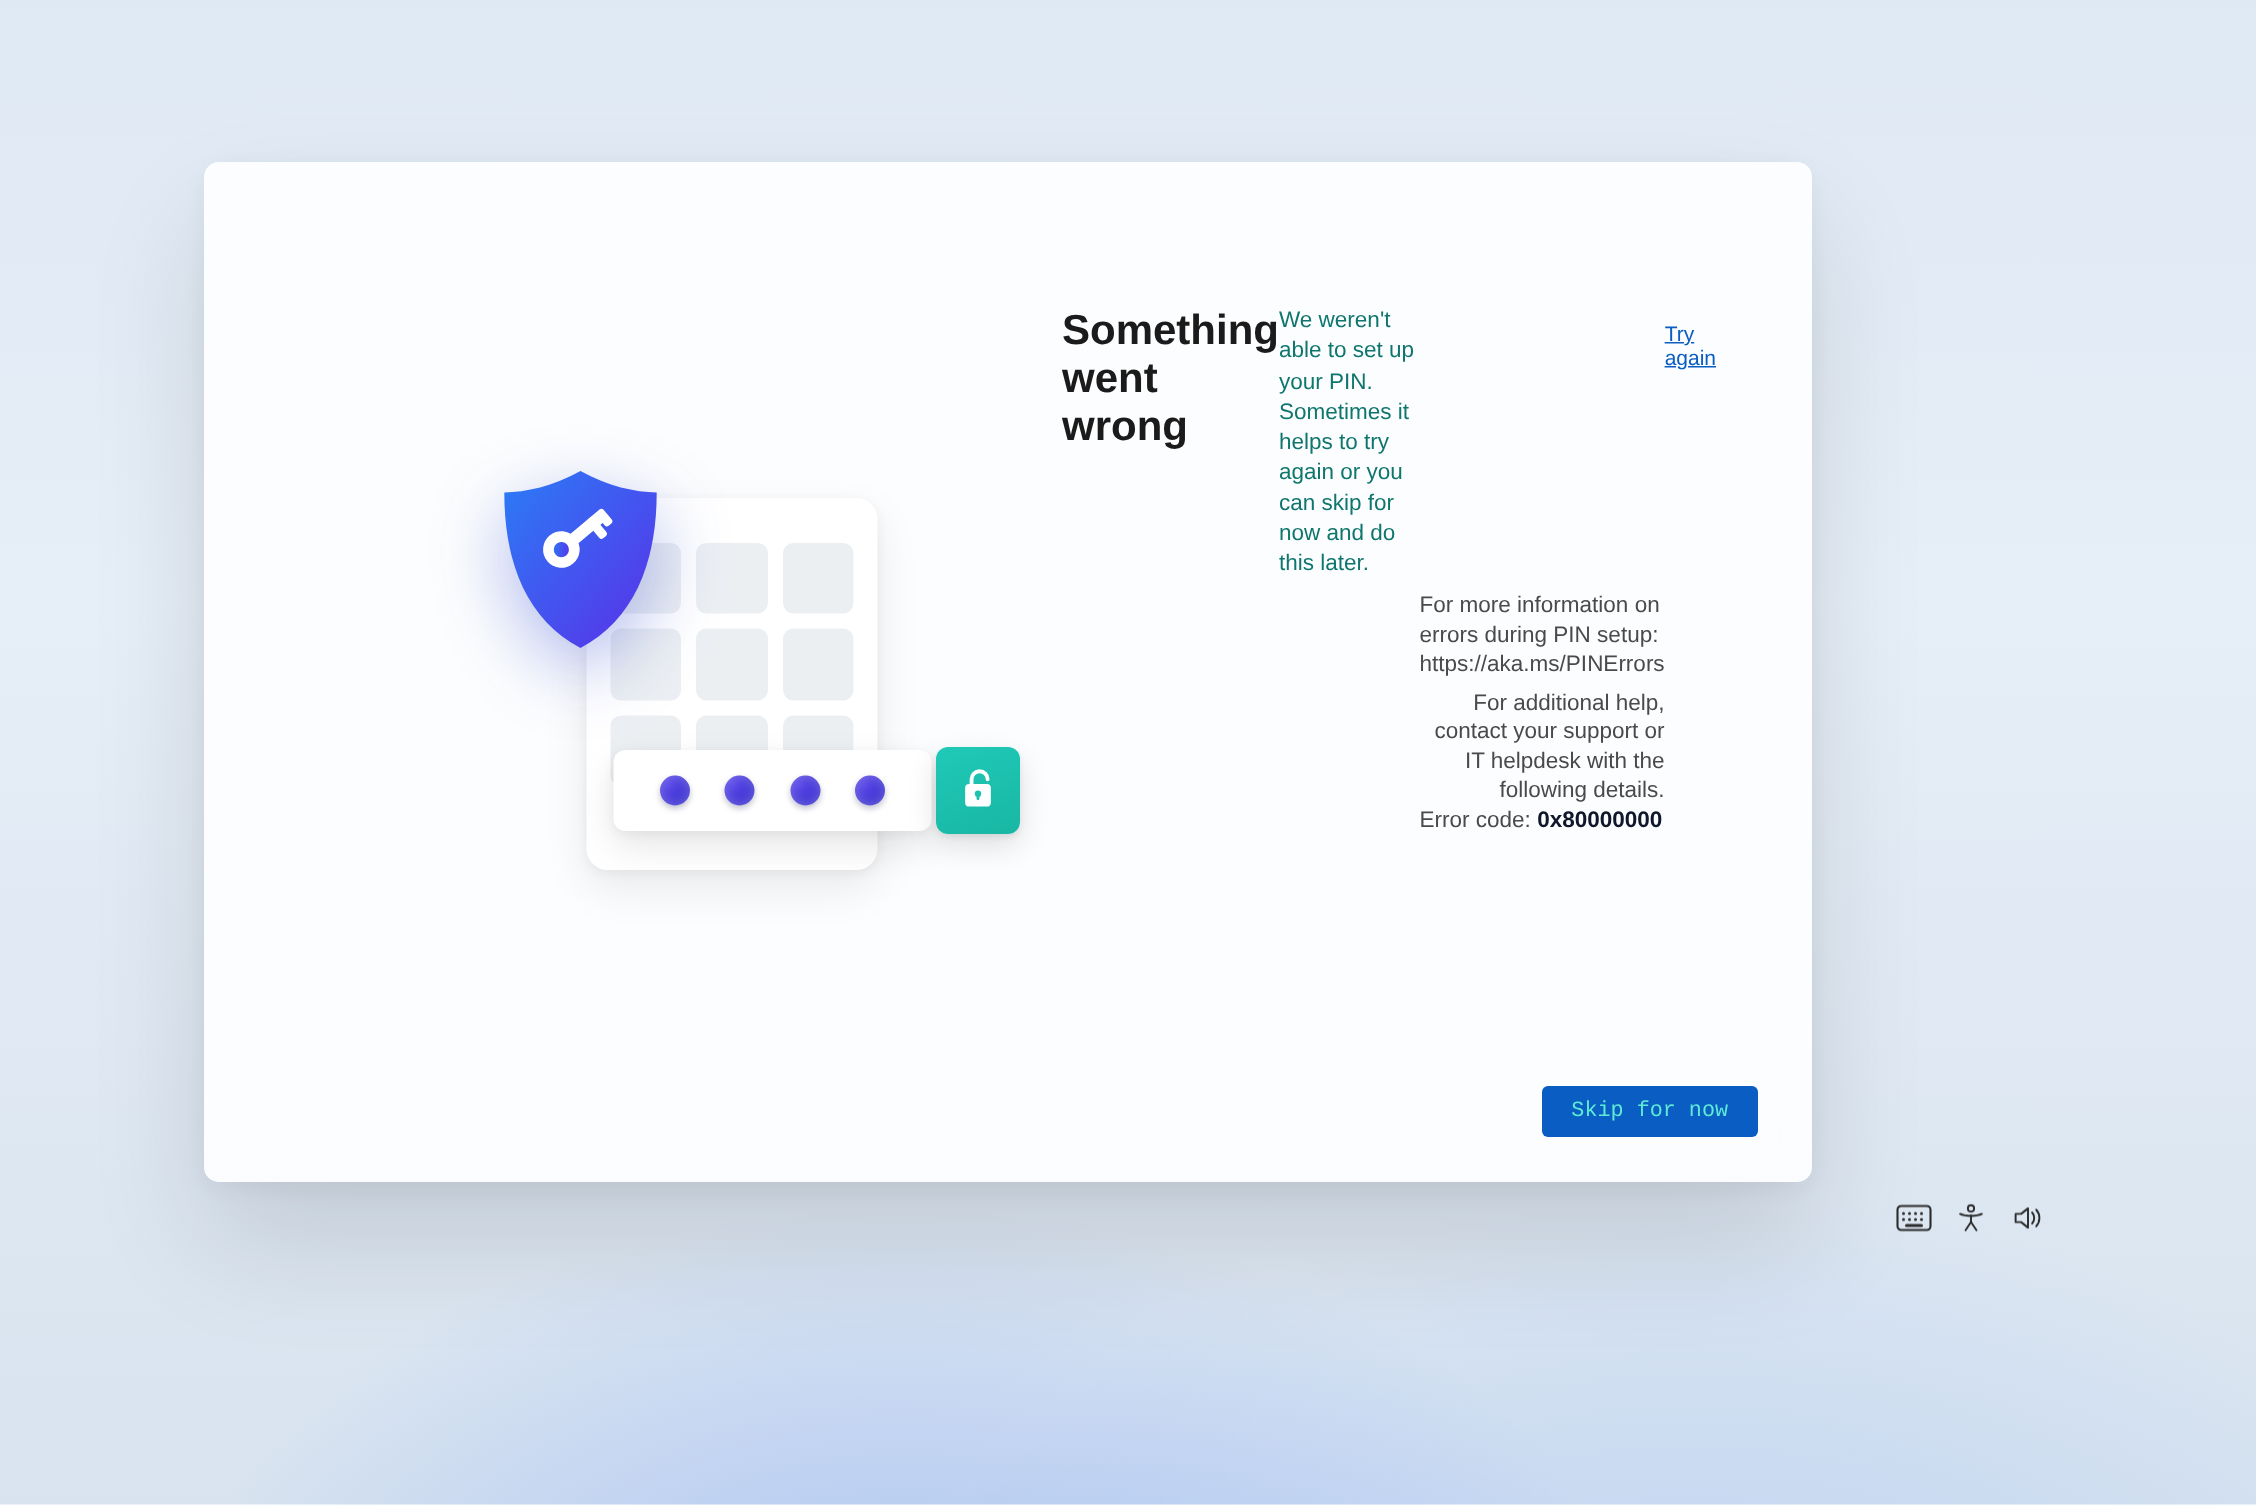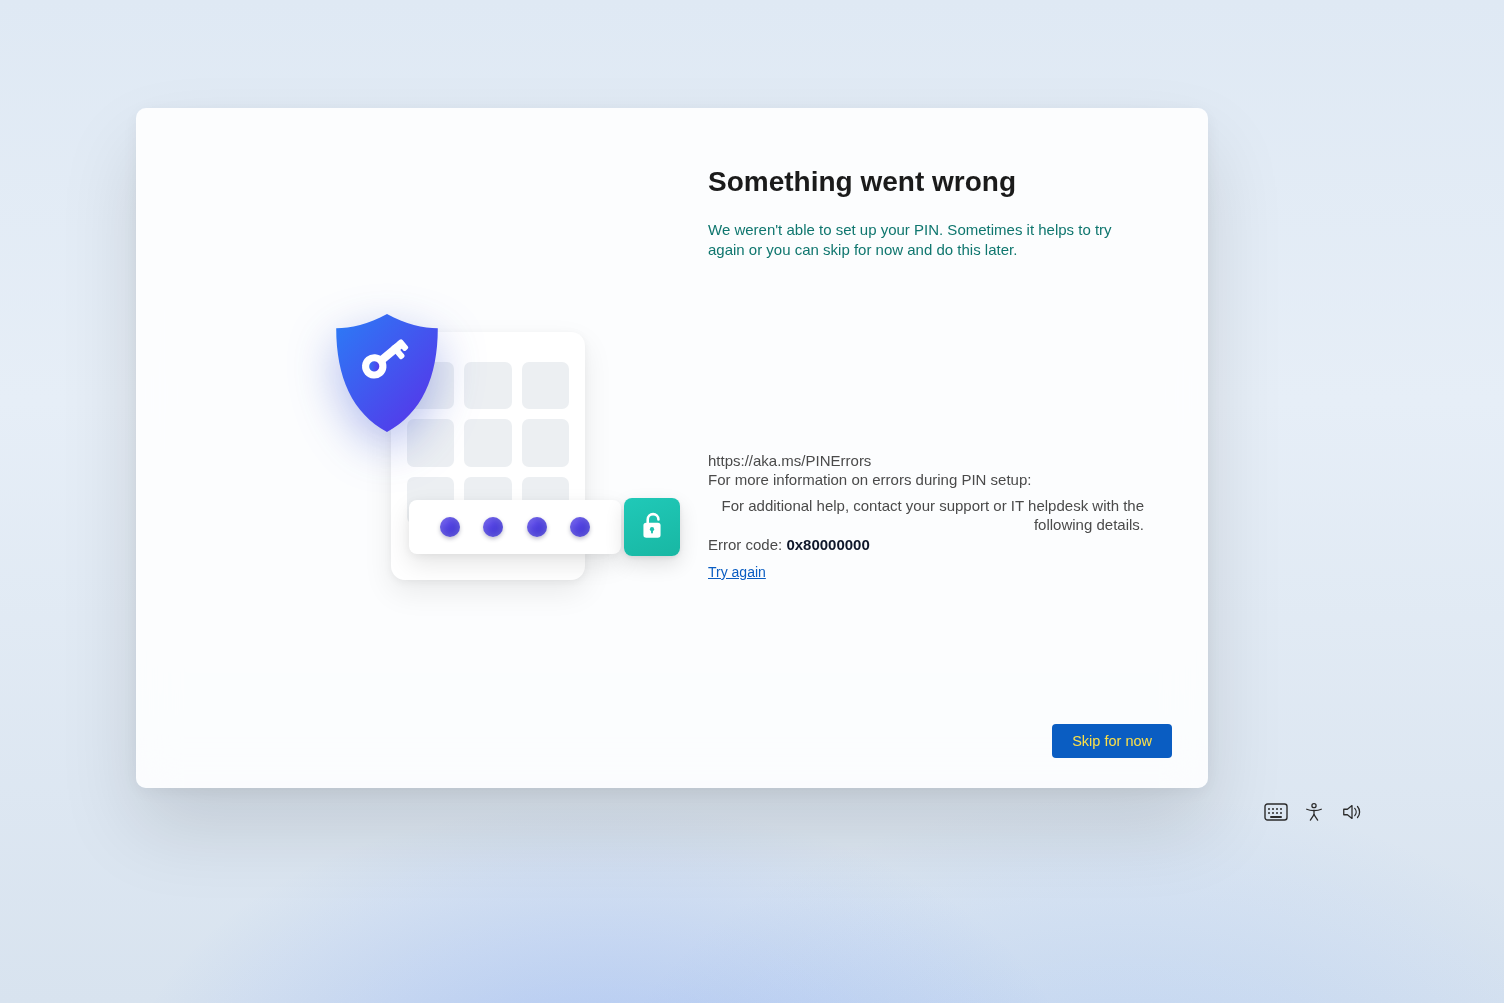--- a/index.html
+++ b/index.html
@@ -108,23 +108,23 @@
     border-radius: 8px;
     background: linear-gradient(160deg, #20c9b8, #18b7a3);
     box-shadow: 0 8px 20px rgba(0,0,0,0.12), 0 2px 4px rgba(0,0,0,0.08);
     display: flex;
     align-items: center;
     justify-content: center;
   }
 
   .right-pane {
     width: 50%;
-    padding: 58px 64px 26px 36px;
-    display: flex;
-    flex-direction: column;
+    padding: 96px 64px 26px 36px;
+    display: flex;
+    flex-direction: row;
     position: relative;
   }
 
   .title {
     font-size: 28px;
     font-weight: 600;
     color: #1b1b1b;
     margin-bottom: 22px;
   }
   .description {
@@ -151,28 +151,28 @@
     font-size: 14px;
     cursor: pointer;
     width: fit-content;
   }
 
   .skip-btn {
     position: absolute;
     right: 36px;
     bottom: 30px;
     background: #0a5dc2;
-    color: #fde047;
+    color: #5eead4;
     border: none;
     border-radius: 4px;
     padding: 9px 20px;
     font-size: 14.5px;
     font-weight: 400;
     cursor: pointer;
-    font-family: Liberation Sans, sans-serif;
+    font-family: Liberation Mono, monospace;
     margin-top: 24px;
   }
 
   .sys-tray {
     position: absolute;
     right: 140px;
     bottom: 180px;
     display: flex;
     gap: 14px;
     align-items: center;
@@ -248,22 +248,22 @@
         </div>
 
       </div>
     </div>
 
     <div class="right-pane">
       <h1 class="title">Something went wrong</h1>
       <p class="description">We weren't able to set up your PIN. Sometimes it helps to try again or you can skip for now and do this later.</p>
 
       <div class="details">
+        <p>For more information on errors during PIN setup:</p>
         <p>https://aka.ms/PINErrors</p>
-        <p>For more information on errors during PIN setup:</p>
 
         <p class="group2">For additional help, contact your support or IT helpdesk with the following details.</p>
         <p>
           <span>Error code: </span><span class="err-code">0x80000000</span>
         </p>
       </div>
 
       <a class="try-again-link">Try again</a>
 
       <button class="skip-btn">Skip for now</button>

